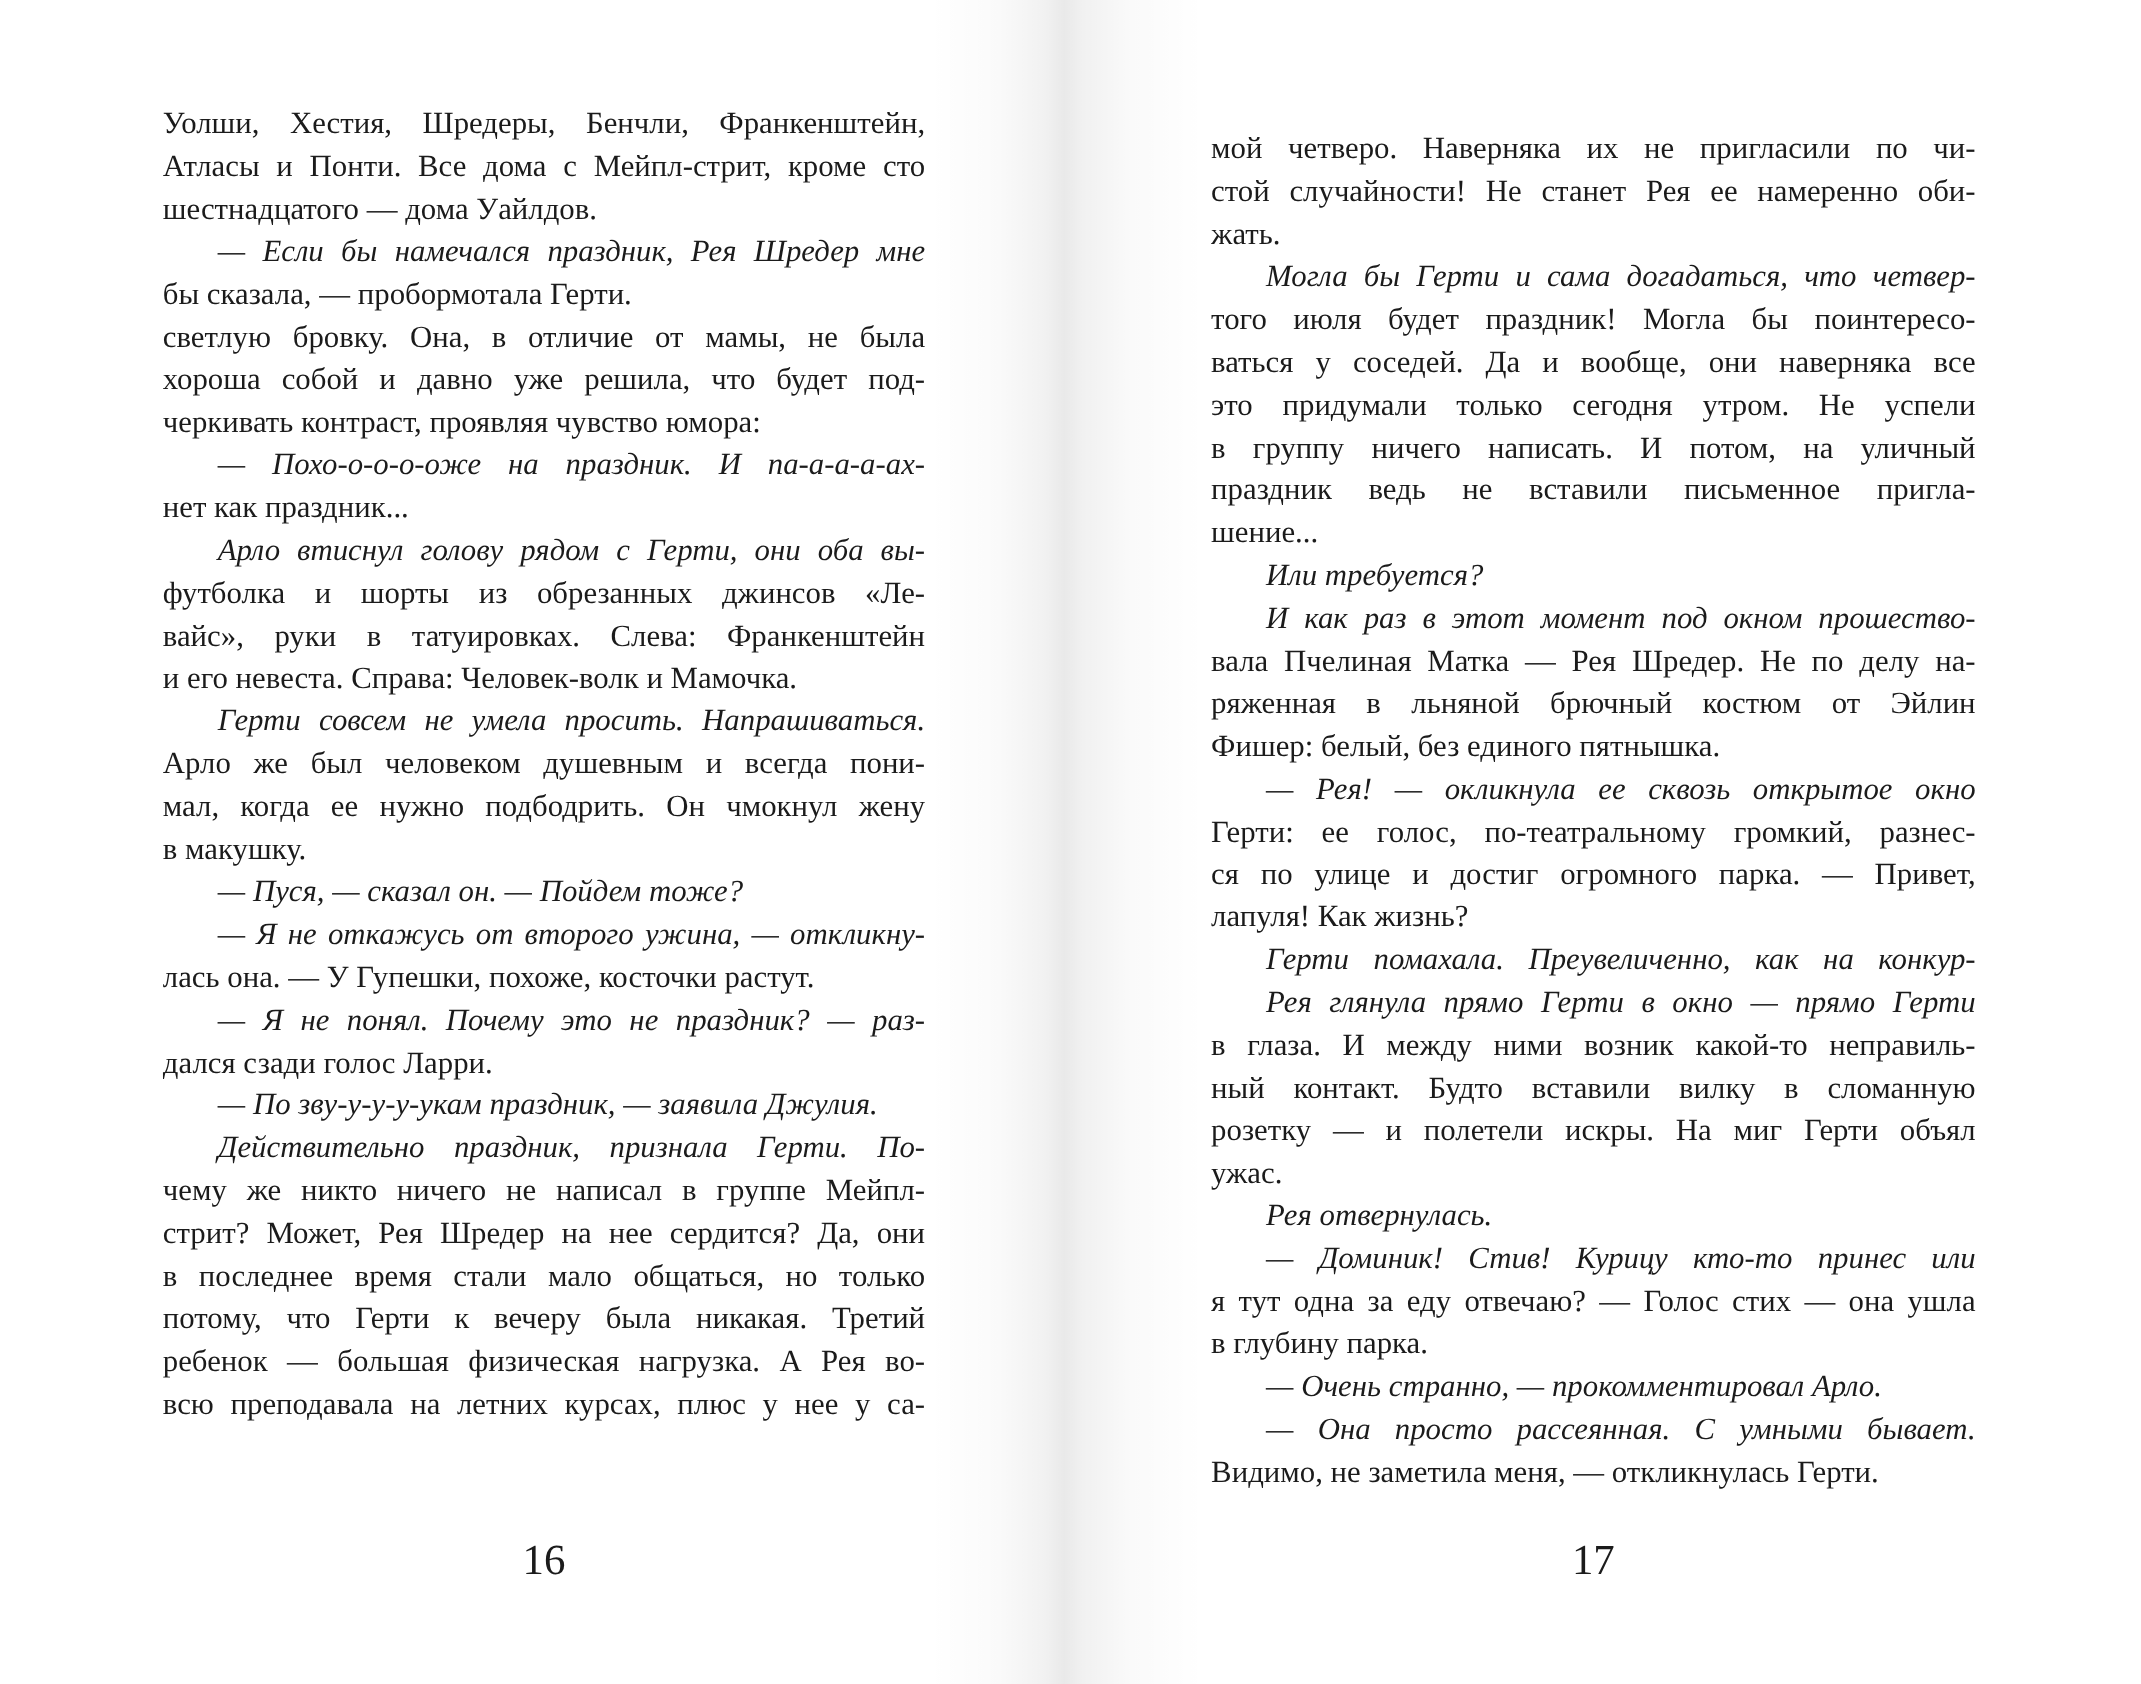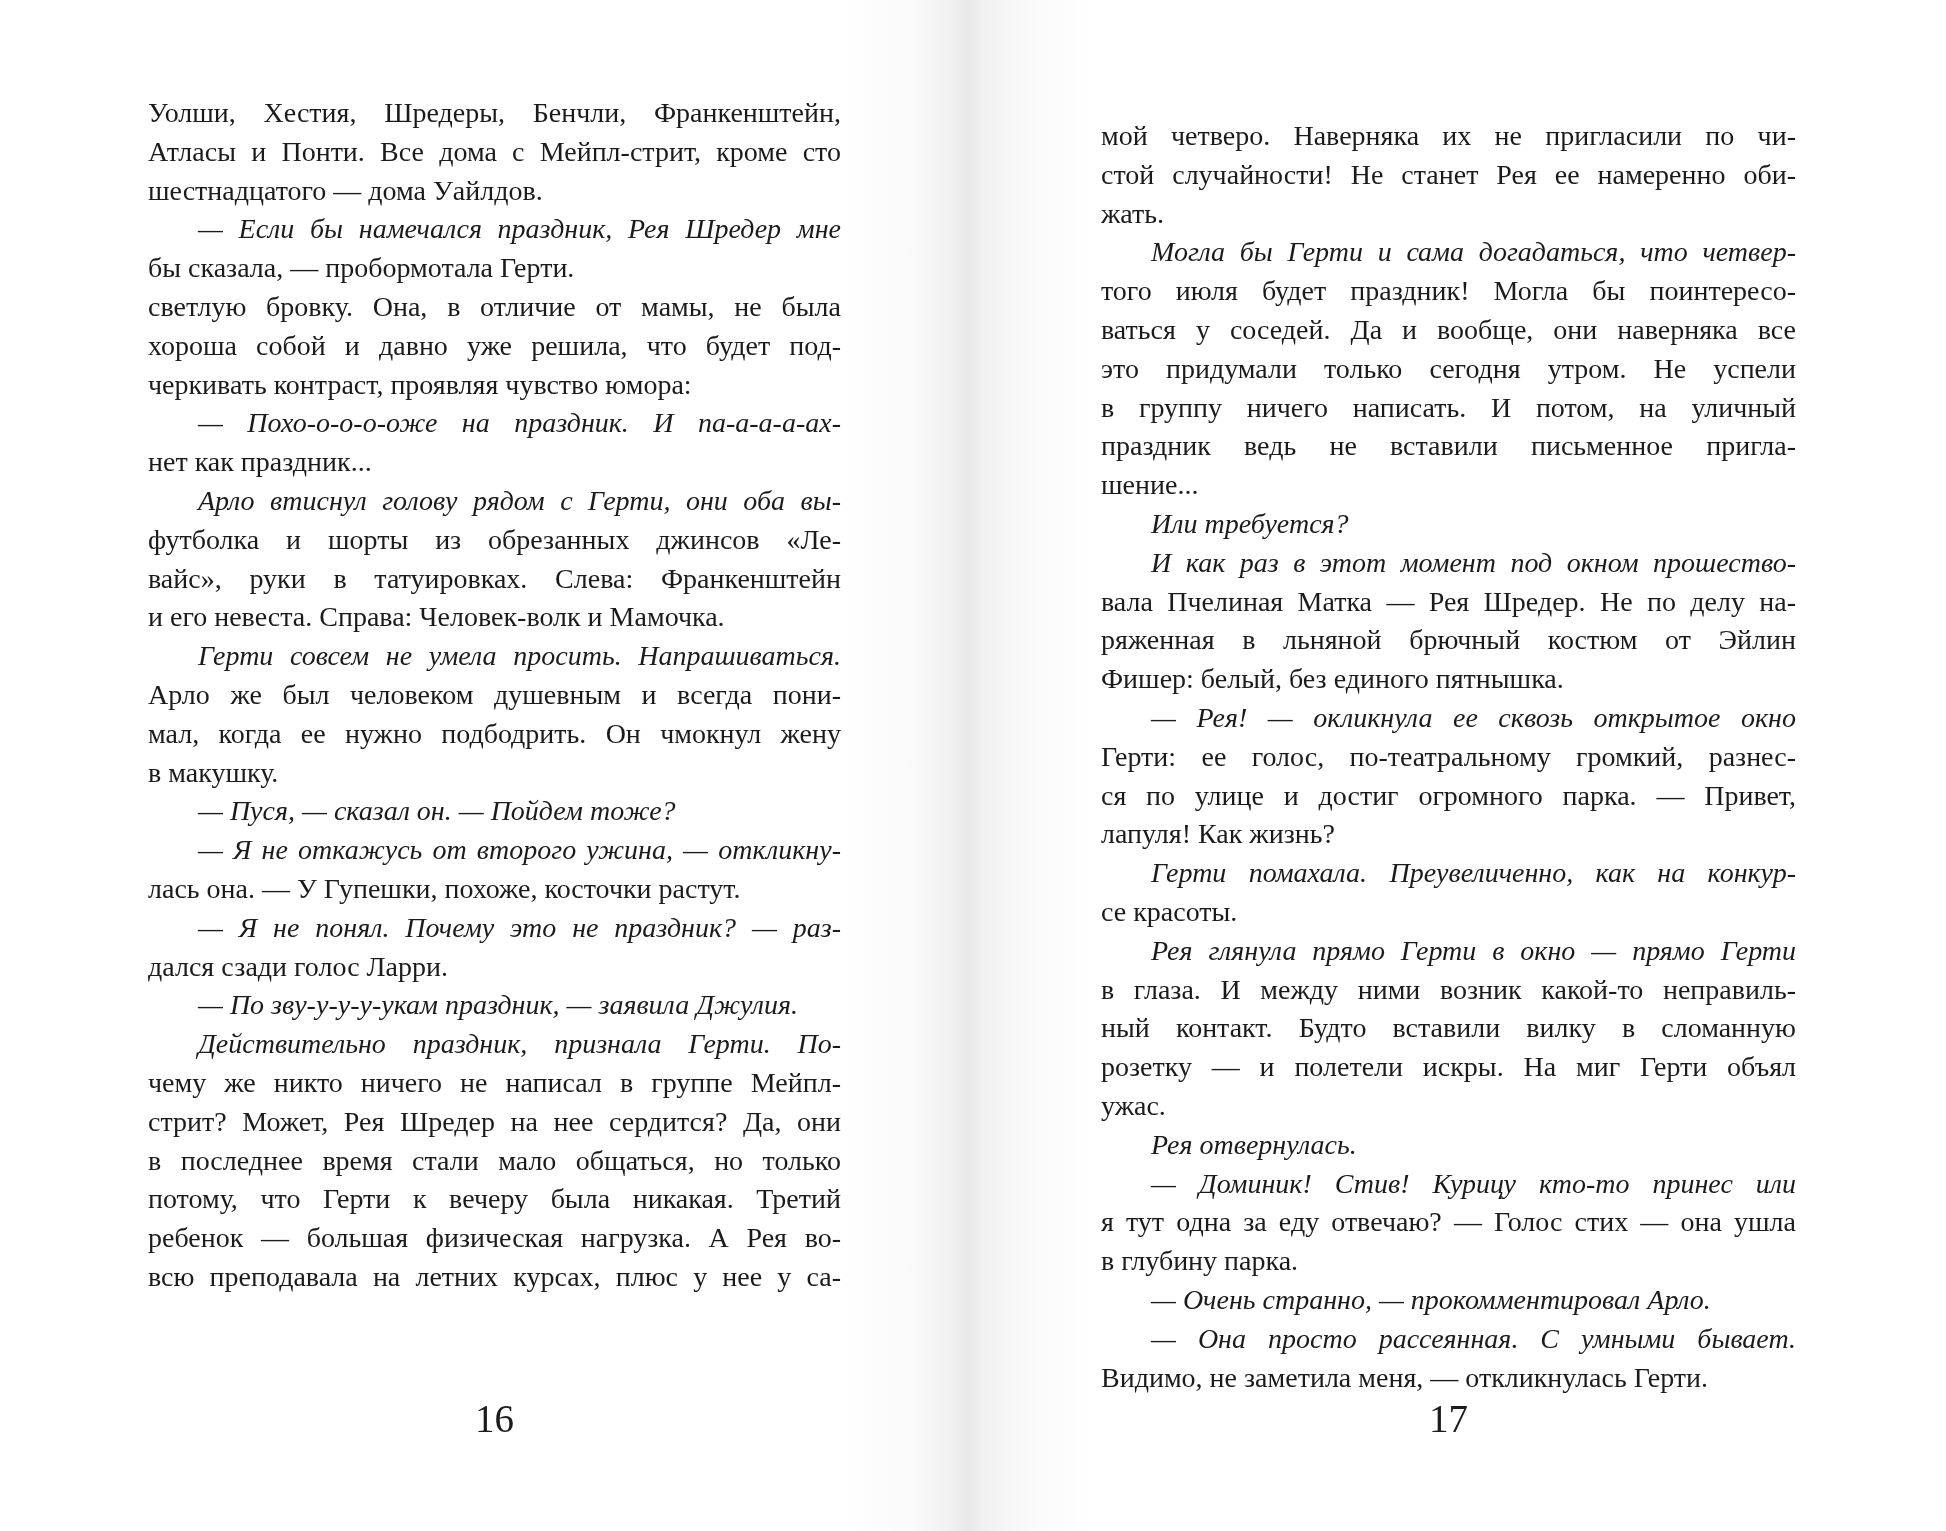--- a/index.html
+++ b/index.html
@@ -125,21 +125,20 @@
       <div class="line indent">Или требуется?</div>
       <div class="line just indent">И как раз в этот момент под окном прошество-</div>
       <div class="line just">вала Пчелиная Матка — Рея Шредер. Не по делу на-</div>
       <div class="line just">ряженная в льняной брючный костюм от Эйлин</div>
       <div class="line">Фишер: белый, без единого пятнышка.</div>
       <div class="line just indent">— Рея! — окликнула ее сквозь открытое окно</div>
       <div class="line just">Герти: ее голос, по-театральному громкий, разнес-</div>
       <div class="line just">ся по улице и достиг огромного парка. — Привет,</div>
       <div class="line">лапуля! Как жизнь?</div>
       <div class="line just indent">Герти помахала. Преувеличенно, как на конкур-</div>
-      <div class="line">се красоты.</div>
       <div class="line just indent">Рея глянула прямо Герти в окно — прямо Герти</div>
       <div class="line just">в глаза. И между ними возник какой-то неправиль-</div>
       <div class="line just">ный контакт. Будто вставили вилку в сломанную</div>
       <div class="line just">розетку — и полетели искры. На миг Герти объял</div>
       <div class="line">ужас.</div>
       <div class="line indent">Рея отвернулась.</div>
       <div class="line just indent">— Доминик! Стив! Курицу кто-то принес или</div>
       <div class="line just">я тут одна за еду отвечаю? — Голос стих — она ушла</div>
       <div class="line">в глубину парка.</div>
       <div class="line indent">— Очень странно, — прокомментировал Арло.</div>

